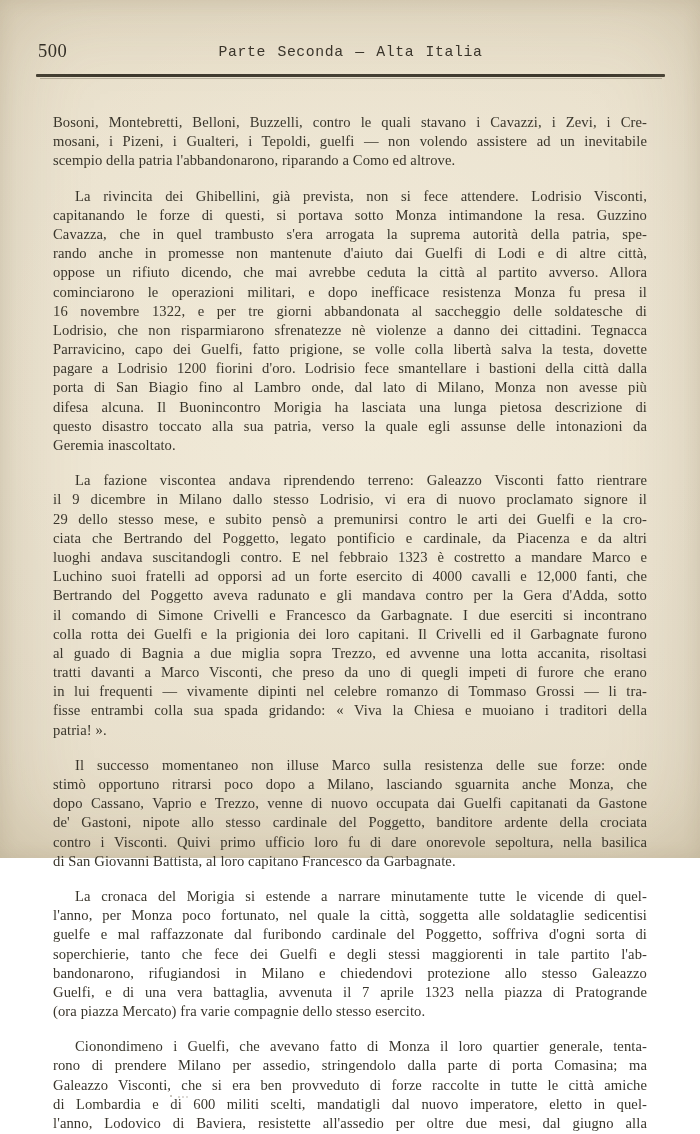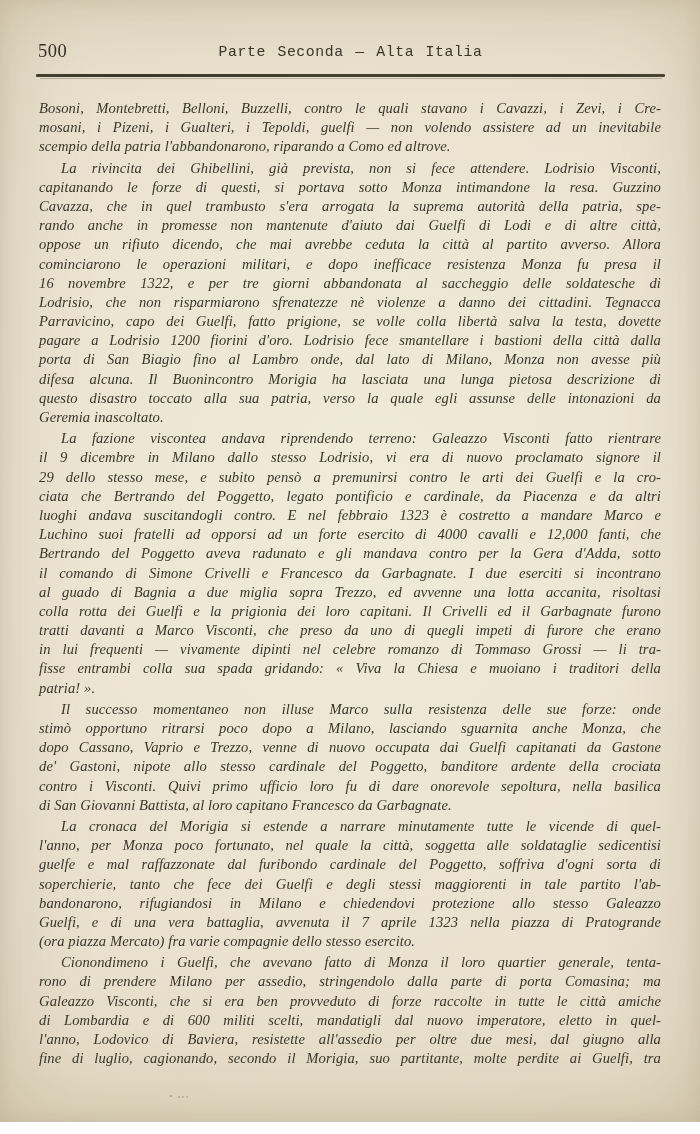--- a/index.html
+++ b/index.html
@@ -3,21 +3,21 @@
 <meta charset="utf-8">
 <style>
   html, body { margin: 0; padding: 0; }
   body {
     width: 700px; height: 1134px;
     font-family: "Liberation Serif", "DejaVu Serif", serif;
     overflow: hidden;
   }
   .page {
     position: absolute; left: 0; top: 0;
-    width: 700px; height: 1122px;
+    width: 700px; height: 858px;
     background:
       radial-gradient(ellipse 130% 110% at 52% 45%, rgba(255,252,240,0.35), rgba(0,0,0,0) 60%),
       linear-gradient(180deg, #e6dcc6 0%, #e9e0cc 18%, #eae1cd 55%, #e7decA 85%, #e3d9c2 100%);
     box-shadow: inset 0 0 90px rgba(110, 92, 55, 0.22), inset 0 0 18px rgba(110, 92, 55, 0.12);
     color: #39342a;
   }
   .running-head {
     position: absolute; left: 37px; right: 36px; top: 41px; height: 22px;
   }
   .page-number {
@@ -37,21 +37,21 @@
   }
   .head-rule::after {
     content: ""; position: absolute; left: 4px; right: 3px; top: 4px; height: 1px;
     background: rgba(70, 63, 45, 0.30);
   }
   .body-text {
     position: absolute; left: 37px; top: 97px; width: 626px;
     font-size: 14.6px; line-height: 19.2px; color: #39352b;
     letter-spacing: 0.1px;
   }
-  .para { margin: 2px; padding: 0; font-style: italic; }
+  .para { margin: 16px; padding: 0; }
   .para .line {
     text-align: justify;
     text-align-last: justify;
     white-space: normal;
     height: 19.2px; overflow: visible;
   }
   .para .line.final { text-align-last: left; }
   .para.indent .line:first-child { text-indent: 22px; }
   .speck {
     position: absolute; left: 170px; top: 1095px; width: 2px; height: 2px;
@@ -93,22 +93,22 @@
       </div>
       <div class="para indent">
         <div class="line">La fazione viscontea andava riprendendo terreno: Galeazzo Visconti fatto rientrare</div>
         <div class="line">il 9 dicembre in Milano dallo stesso Lodrisio, vi era di nuovo proclamato signore il</div>
         <div class="line">29 dello stesso mese, e subito pensò a premunirsi contro le arti dei Guelfi e la cro-</div>
         <div class="line">ciata che Bertrando del Poggetto, legato pontificio e cardinale, da Piacenza e da altri</div>
         <div class="line">luoghi andava suscitandogli contro. E nel febbraio 1323 è costretto a mandare Marco e</div>
         <div class="line">Luchino suoi fratelli ad opporsi ad un forte esercito di 4000 cavalli e 12,000 fanti, che</div>
         <div class="line">Bertrando del Poggetto aveva radunato e gli mandava contro per la Gera d'Adda, sotto</div>
         <div class="line">il comando di Simone Crivelli e Francesco da Garbagnate. I due eserciti si incontrano</div>
+        <div class="line">colla rotta dei Guelfi e la prigionia dei loro capitani. Il Crivelli ed il Garbagnate furono</div>
         <div class="line">al guado di Bagnia a due miglia sopra Trezzo, ed avvenne una lotta accanita, risoltasi</div>
-        <div class="line">colla rotta dei Guelfi e la prigionia dei loro capitani. Il Crivelli ed il Garbagnate furono</div>
         <div class="line">tratti davanti a Marco Visconti, che preso da uno di quegli impeti di furore che erano</div>
         <div class="line">in lui frequenti — vivamente dipinti nel celebre romanzo di Tommaso Grossi — li tra-</div>
         <div class="line">fisse entrambi colla sua spada gridando: « Viva la Chiesa e muoiano i traditori della</div>
         <div class="line final">patria! ».</div>
       </div>
       <div class="para indent">
         <div class="line">Il successo momentaneo non illuse Marco sulla resistenza delle sue forze: onde</div>
         <div class="line">stimò opportuno ritrarsi poco dopo a Milano, lasciando sguarnita anche Monza, che</div>
         <div class="line">dopo Cassano, Vaprio e Trezzo, venne di nuovo occupata dai Guelfi capitanati da Gastone</div>
         <div class="line">de' Gastoni, nipote allo stesso cardinale del Poggetto, banditore ardente della crociata</div>

